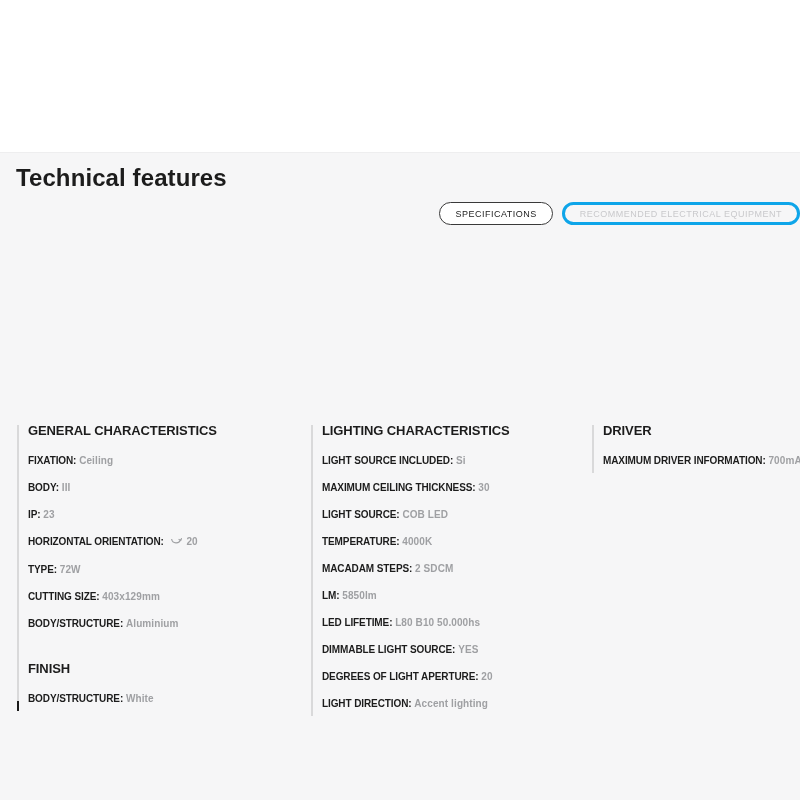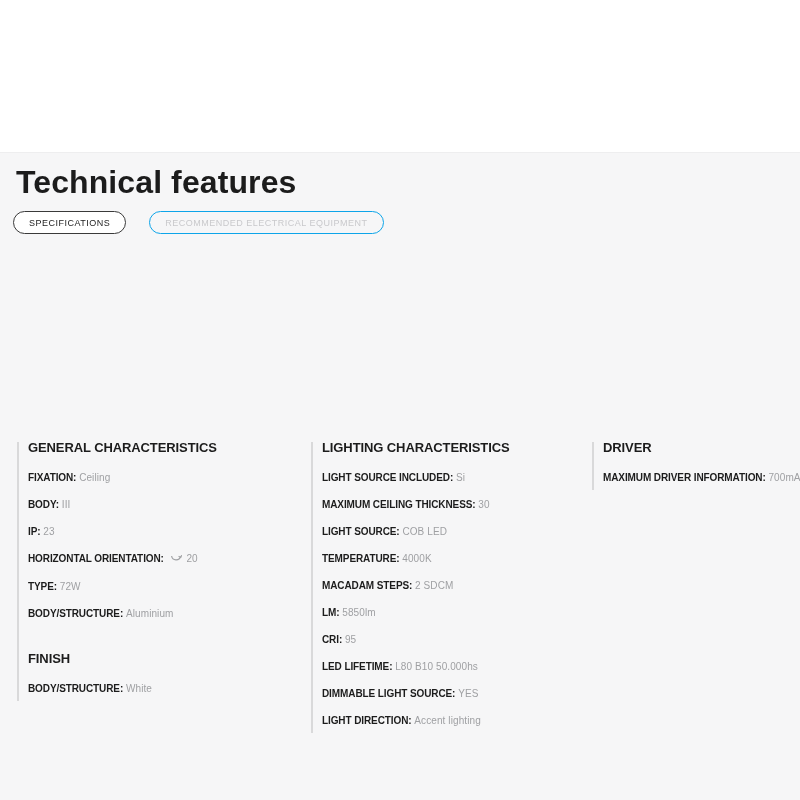--- a/index.html
+++ b/index.html
@@ -8,44 +8,44 @@
     background:#ffffff;
     font-family:"Liberation Sans","DejaVu Sans",sans-serif;
     -webkit-font-smoothing:antialiased;
   }
   .content-area{
     position:absolute;top:152px;left:0;right:0;bottom:0;
     background:#f6f6f7;border-top:1px solid #eeeeef;
   }
   .page-title{
     margin:11px 0 0 16px;
-    font-size:32px;font-weight:700;color:#1c1c1c;letter-spacing:0.1px;
+    font-size:24px;font-weight:700;color:#1c1c1c;letter-spacing:0.1px;
   }
-  .tabs{margin:10px 0 0 13px;display:flex;gap:23px;align-items:center;}
+  .tabs{margin:10px 0 0 13px;display:flex;gap:9px;align-items:center;justify-content:flex-end;}
   .pill{
     display:inline-flex;align-items:center;justify-content:center;
     height:23px;padding:0 15px;border-radius:12px;
     font-family:inherit;font-size:9px;font-weight:500;letter-spacing:0.5px;
     background:transparent;cursor:pointer;white-space:nowrap;
   }
   .pill.active{border:1.5px solid #3a3a3a;background:#ffffff;color:#1c1c1c;}
-  .pill.disabled{border:1px solid #0ea5e9;color:#c9c9cc;}
+  .pill.disabled{border:3px solid #0ea5e9;color:#c9c9cc;}
   .specs-grid{position:absolute;top:270px;left:0;right:0;}
-  .col{position:absolute;top:17px;}
+  .col{position:absolute;top:0;}
   .col-inner{position:relative;padding:0 0 7px 11px;}
   .rail{position:absolute;left:0;top:2px;bottom:0;width:2px;background:#d9d9da;}
   .rail-thumb{position:absolute;left:0;width:2px;background:#1b1b1b;bottom:0;}
   .sec-heading{
     margin:32px 0 6px 0;font-size:13px;font-weight:700;color:#1c1c1c;
     letter-spacing:-0.1px;line-height:16px;white-space:nowrap;
   }
   .sec-heading.first{margin-top:0;}
   .spec-row{margin-top:16px;line-height:11px;font-size:10px;white-space:nowrap;}
   .spec-label{font-weight:700;color:#1c1c1c;letter-spacing:-0.1px;}
-  .spec-value{font-weight:400;color:#9fa0a3;letter-spacing:0.1px;}
+  .spec-value{font-weight:700;color:#9fa0a3;letter-spacing:0.1px;}
   .rot-icon{display:inline-block;vertical-align:-1px;margin:0 2px 0 3px;}
   .col-general{left:17px;width:270px;}
   .col-lighting{left:303px;width:273px;margin-left:8px;}
   .col-driver{left:592px;width:206px;}
 </style>
 </head>
 <body>
 
 <div class="content-area">
   <h1 class="page-title">Technical features</h1>
@@ -59,39 +59,40 @@
           <div class="rail"></div>
           <div class="sec-heading first">GENERAL CHARACTERISTICS</div>
           <div class="spec-row"><span class="spec-label">FIXATION:</span> <span class="spec-value">Ceiling</span></div>
           <div class="spec-row"><span class="spec-label">BODY:</span> <span class="spec-value">III</span></div>
           <div class="spec-row"><span class="spec-label">IP:</span> <span class="spec-value">23</span></div>
           <div class="spec-row"><span class="spec-label">HORIZONTAL ORIENTATION:</span> <span class="rot-icon"><svg width="12" height="8" viewBox="0 0 12 8" fill="none">
                 <path d="M1.6 1 a4.6 4.6 0 0 0 9 0.4" stroke="#9fa0a3" stroke-width="1.2" fill="none"></path>
                 <path d="M10.8 2.6 L8.6 1.2 M10.8 2.6 L11.6 0.2" stroke="#9fa0a3" stroke-width="1.1" fill="none"></path>
               </svg></span> <span class="spec-value">20</span></div>
           <div class="spec-row"><span class="spec-label">TYPE:</span> <span class="spec-value">72W</span></div>
+          <div class="spec-row"><span class="spec-label">CUTTING SIZE:</span> <span class="spec-value">403x129mm</span></div>
           <div class="spec-row"><span class="spec-label">BODY/STRUCTURE:</span> <span class="spec-value">Aluminium</span></div>
           <div class="sec-heading">FINISH</div>
           <div class="spec-row"><span class="spec-label">BODY/STRUCTURE:</span> <span class="spec-value">White</span></div>
           <div class="rail-thumb" style="top: 278px; bottom: 0px;"></div>
         </div>
       </div>
       <div class="col col-lighting">
         <div class="col-inner">
           <div class="rail"></div>
           <div class="sec-heading first">LIGHTING CHARACTERISTICS</div>
           <div class="spec-row"><span class="spec-label">LIGHT SOURCE INCLUDED:</span> <span class="spec-value">Si</span></div>
           <div class="spec-row"><span class="spec-label">MAXIMUM CEILING THICKNESS:</span> <span class="spec-value">30</span></div>
           <div class="spec-row"><span class="spec-label">LIGHT SOURCE:</span> <span class="spec-value">COB LED</span></div>
           <div class="spec-row"><span class="spec-label">TEMPERATURE:</span> <span class="spec-value">4000K</span></div>
           <div class="spec-row"><span class="spec-label">MACADAM STEPS:</span> <span class="spec-value">2 SDCM</span></div>
           <div class="spec-row"><span class="spec-label">LM:</span> <span class="spec-value">5850lm</span></div>
-          <div class="spec-row"><span class="spec-label">CRI:</span> <span class="spec-value">95</span></div>
           <div class="spec-row"><span class="spec-label">LED LIFETIME:</span> <span class="spec-value">L80 B10 50.000hs</span></div>
           <div class="spec-row"><span class="spec-label">DIMMABLE LIGHT SOURCE:</span> <span class="spec-value">YES</span></div>
+          <div class="spec-row"><span class="spec-label">DEGREES OF LIGHT APERTURE:</span> <span class="spec-value">20</span></div>
           <div class="spec-row"><span class="spec-label">LIGHT DIRECTION:</span> <span class="spec-value">Accent lighting</span></div>
         </div>
       </div>
       <div class="col col-driver">
         <div class="col-inner">
           <div class="rail"></div>
           <div class="sec-heading first">DRIVER</div>
           <div class="spec-row"><span class="spec-label">MAXIMUM DRIVER INFORMATION:</span> <span class="spec-value">700mA CC</span></div>
         </div>
       </div>

